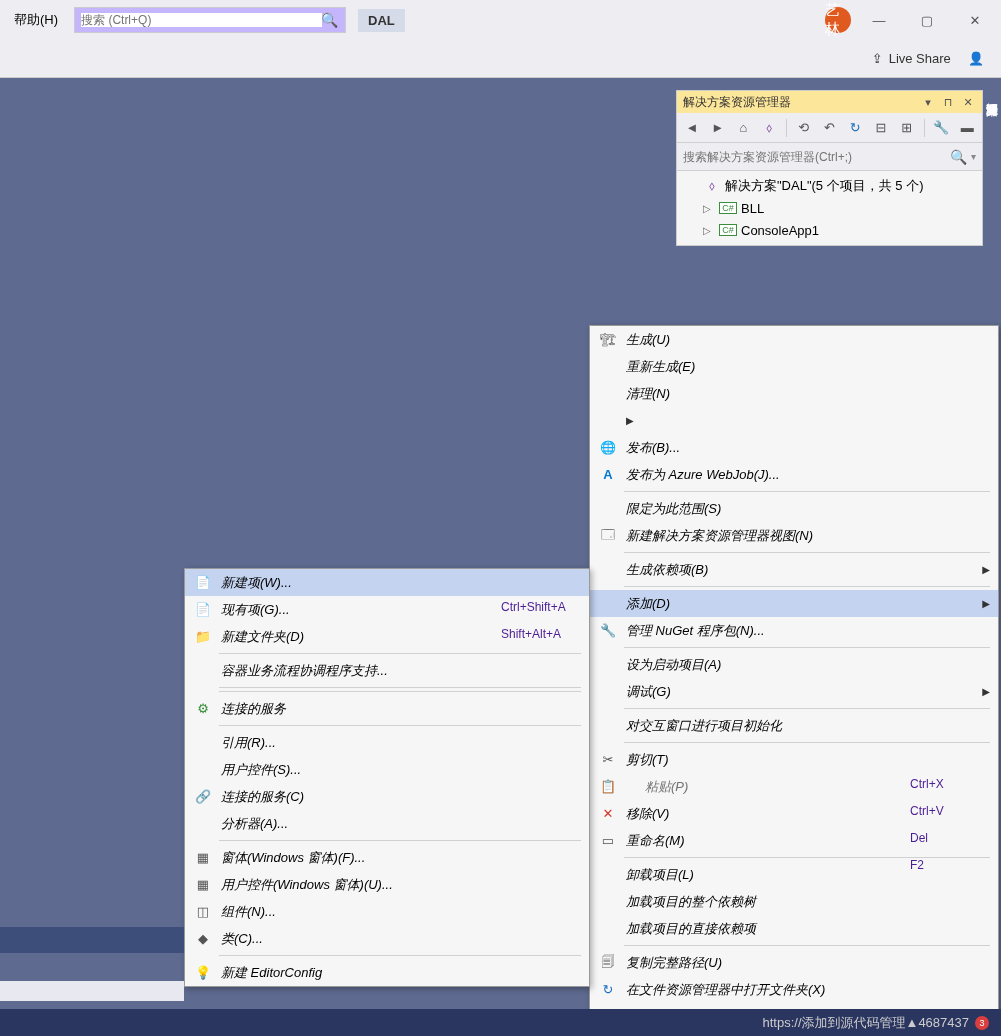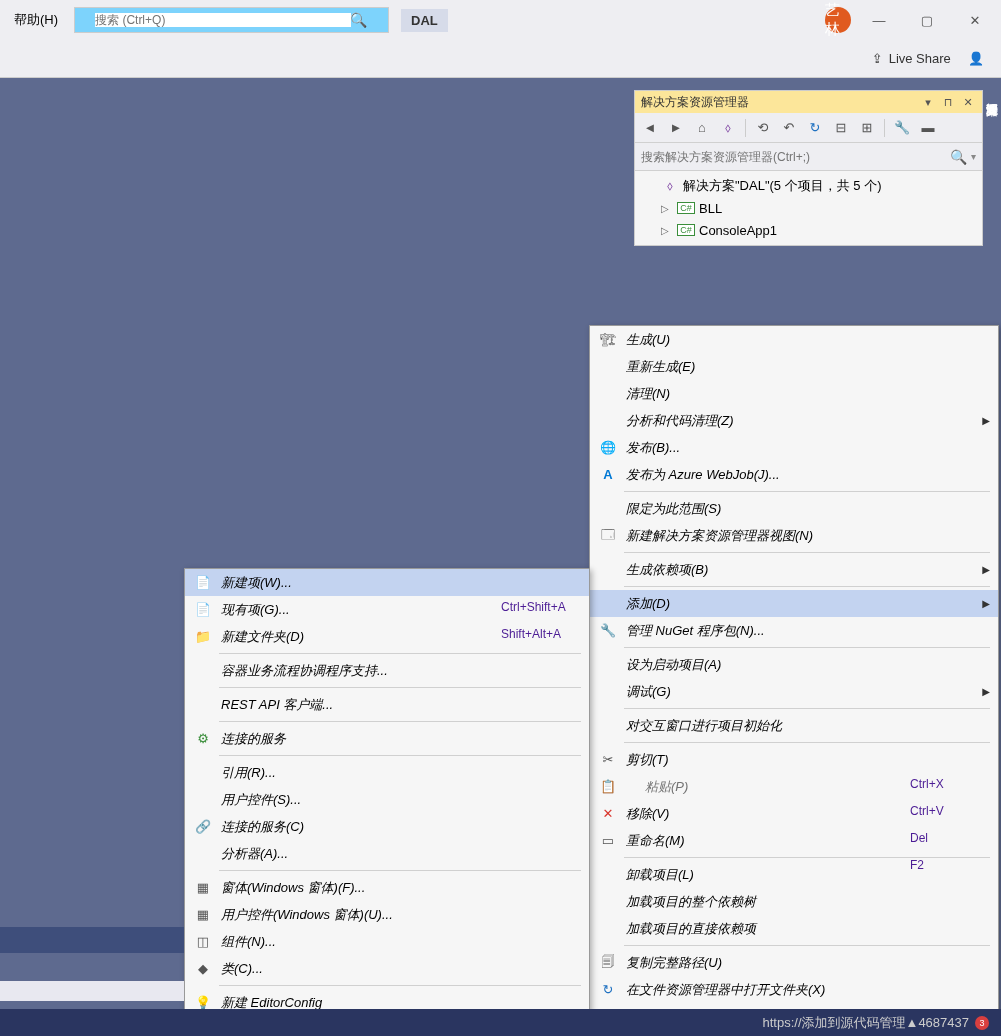--- a/index.html
+++ b/index.html
@@ -1,37 +1,37 @@
 <!DOCTYPE html>
 <html><head>
 <meta charset="utf-8">
 <style>
 * { margin: 0; padding: 0; box-sizing: border-box; font-family: "Microsoft YaHei", "Segoe UI", sans-serif; font-size: 13px; }
 body { width: 1001px; height: 1036px; background: #5e6a8f; overflow: hidden; position: relative; }
 
 
 .topbar { height: 40px; background: #eeeef2; display: flex; align-items: center; padding: 0 6px; gap: 8px; }
 .help-menu { padding: 4px 8px; color: #000; }
-.search-box { display: flex; align-items: center; background: #7dd3fc; border: 1px solid #ccc; width: 315px; height: 26px; padding: 0 20px; }
+.search-box { display: flex; align-items: center; background: #c4b5fd; border: 1px solid #ccc; width: 272px; height: 26px; padding: 0 6px; }
 .search-box input { border: none; outline: none; flex: 1; font-size: 12px; color: #666; }
 .search-icon { color: #555; font-size: 14px; }
 .project-tag { background: #d6dbe9; padding: 4px 10px; font-weight: bold; color: #333; margin-left: 4px; }
 .spacer { flex: 1; }
 .user-badge { width: 26px; height: 26px; border-radius: 50%; background: #e05a1f; color: #fff; display: flex; align-items: center; justify-content: center; font-size: 15px; }
 .win-btn { width: 40px; height: 30px; display: flex; align-items: center; justify-content: center; color: #555; }
 
 
 .secondbar { height: 38px; background: #eeeef2; display: flex; align-items: center; justify-content: flex-end; padding: 0 16px; gap: 8px; border-bottom: 1px solid #ccc; }
 .liveshare { display: flex; align-items: center; gap: 6px; color: #333; }
 
 
 .workspace { position: absolute; top: 78px; left: 0; right: 0; bottom: 28px; background: #5e6a8f; }
 
 
-.solution-panel { position: absolute; top: 12px; right: 18px; width: 349px; background: #f5f5f5; border: 1px solid #ccc; }
+.solution-panel { position: absolute; top: 12px; right: 18px; width: 307px; background: #f5f5f5; border: 1px solid #ccc; }
 .panel-titlebar { background: #fce69a; height: 22px; display: flex; align-items: center; padding: 0 6px; gap: 4px; }
 .panel-title { flex: 1; color: #333; font-size: 12px; }
 .panel-btn { width: 16px; height: 16px; display: flex; align-items: center; justify-content: center; color: #555; font-size: 11px; }
 .panel-toolbar { background: #eeeef2; height: 30px; display: flex; align-items: center; padding: 0 4px; gap: 4px; border-bottom: 1px solid #d0d0d0; }
 .tb-btn { width: 22px; height: 22px; display: flex; align-items: center; justify-content: center; color: #555; }
 .tb-sep { width: 1px; height: 18px; background: #ccc; margin: 0 2px; }
 .panel-search { background: #eeeef2; height: 28px; display: flex; align-items: center; padding: 0 6px; border-bottom: 1px solid #d0d0d0; }
 .panel-search input { border: none; background: transparent; outline: none; flex: 1; font-size: 12px; color: #888; }
 .tree { background: #f5f5f5; padding: 4px 0; }
 .tree-row { display: flex; align-items: center; height: 22px; padding: 0 6px; gap: 4px; }
@@ -159,21 +159,20 @@
       <div class="ctx-item">
         <span class="ctx-icon "></span>
         <span class="ctx-label">重新生成(E)</span>
       </div>
       <div class="ctx-item">
         <span class="ctx-icon "></span>
         <span class="ctx-label">清理(N)</span>
       </div>
       <div class="ctx-item">
         <span class="ctx-icon "></span>
-        <span class="ctx-label">分析和代码清理(Z)</span>
         <span class="ctx-arrow">▶</span>
       </div>
       <div class="ctx-item">
         <span class="ctx-icon blue">🌐</span>
         <span class="ctx-label">发布(B)...</span>
       </div>
       <div class="ctx-item">
         <span class="ctx-icon azure-a">A</span>
         <span class="ctx-label">发布为 Azure WebJob(J)...</span>
       </div>
@@ -281,24 +280,20 @@
       <div class="ctx-item">
         <span class="ctx-icon ">📁</span>
         <span class="ctx-label">新建文件夹(D)</span>
       </div>
       <div class="ctx-sep"></div>
       <div class="ctx-item">
         <span class="ctx-icon "></span>
         <span class="ctx-label">容器业务流程协调程序支持...</span>
       </div>
       <div class="ctx-sep"></div>
-      <div class="ctx-item">
-        <span class="ctx-icon "></span>
-        <span class="ctx-label">REST API 客户端...</span>
-      </div>
       <div class="ctx-sep"></div>
       <div class="ctx-item">
         <span class="ctx-icon green" style="color: rgb(58, 142, 58);">⚙</span>
         <span class="ctx-label">连接的服务</span>
       </div>
       <div class="ctx-sep"></div>
       <div class="ctx-item">
         <span class="ctx-icon "></span>
         <span class="ctx-label">引用(R)...</span>
       </div>

